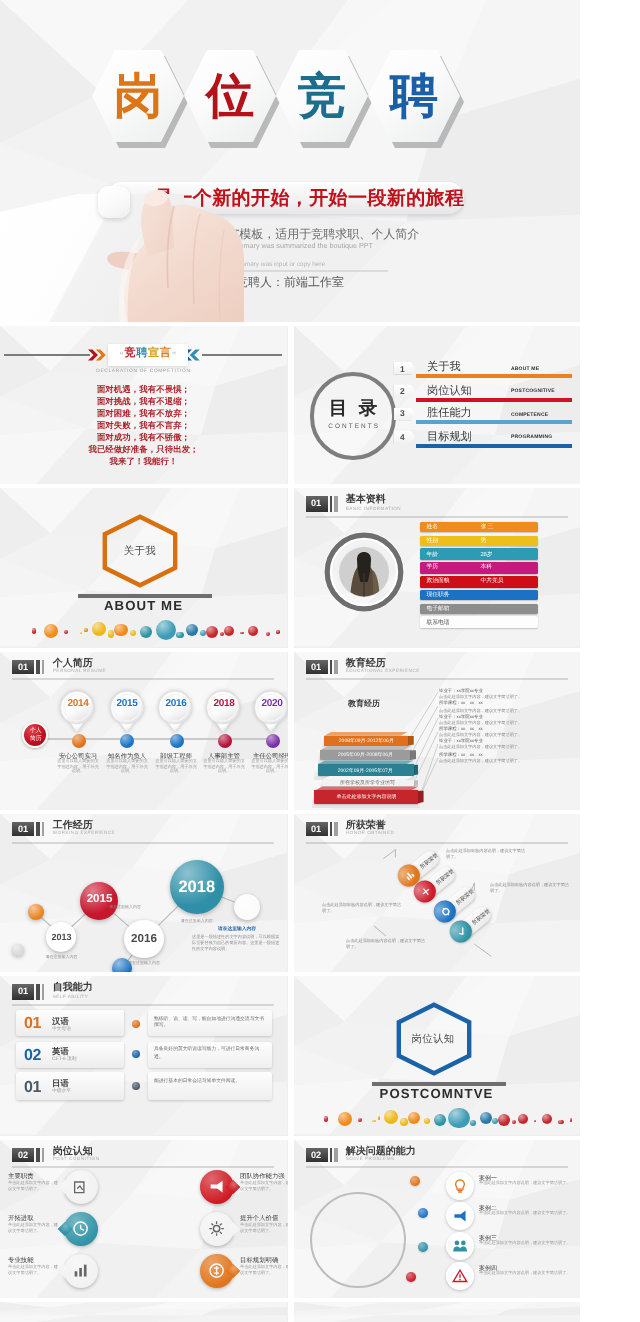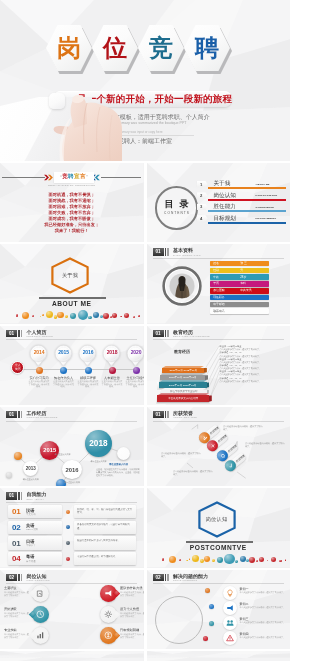--- a/index.html
+++ b/index.html
@@ -975,30 +975,20 @@
         <div class="s9-row">
           <div class="card"></div>
           <div class="num" style="color:#4b5a66">01</div>
           <div class="cn">日语</div>
           <div class="en">中级水平</div>
           <div class="dot" style="background:radial-gradient(circle at 34% 28%, #ffffff66, #4b5a66 70%);background-color:#4b5a66"></div>
           <div class="note">
             <span>能进行基本的日常会话与简单文件阅读。</span>
           </div>
         </div>
-        <div class="s9-row">
-          <div class="card"></div>
-          <div class="num" style="color:#c4262b">04</div>
-          <div class="cn">粤语</div>
-          <div class="en">日常沟通</div>
-          <div class="dot" style="background:radial-gradient(circle at 34% 28%, #ffffff66, #c4262b 70%);background-color:#c4262b"></div>
-          <div class="note">
-            <span>可进行日常沟通交流，听力理解良好。</span>
-          </div>
-        </div>
       </div>
   </div>
 
   <div class="slide thumb" style="left:146.5px;top:488.3px">
     <div class="bgf">
         <svg viewBox="0 0 160 90" preserveAspectRatio="none">
           <rect width="160" height="90" fill="#f2f2f3"></rect>
           <polygon points="0,0 52,0 28,26" fill="#f8f8f9"></polygon>
           <polygon points="52,0 108,0 74,30 28,26" fill="#f1f1f2"></polygon>
           <polygon points="108,0 160,0 160,22 120,34 74,30" fill="#f5f5f6"></polygon>

